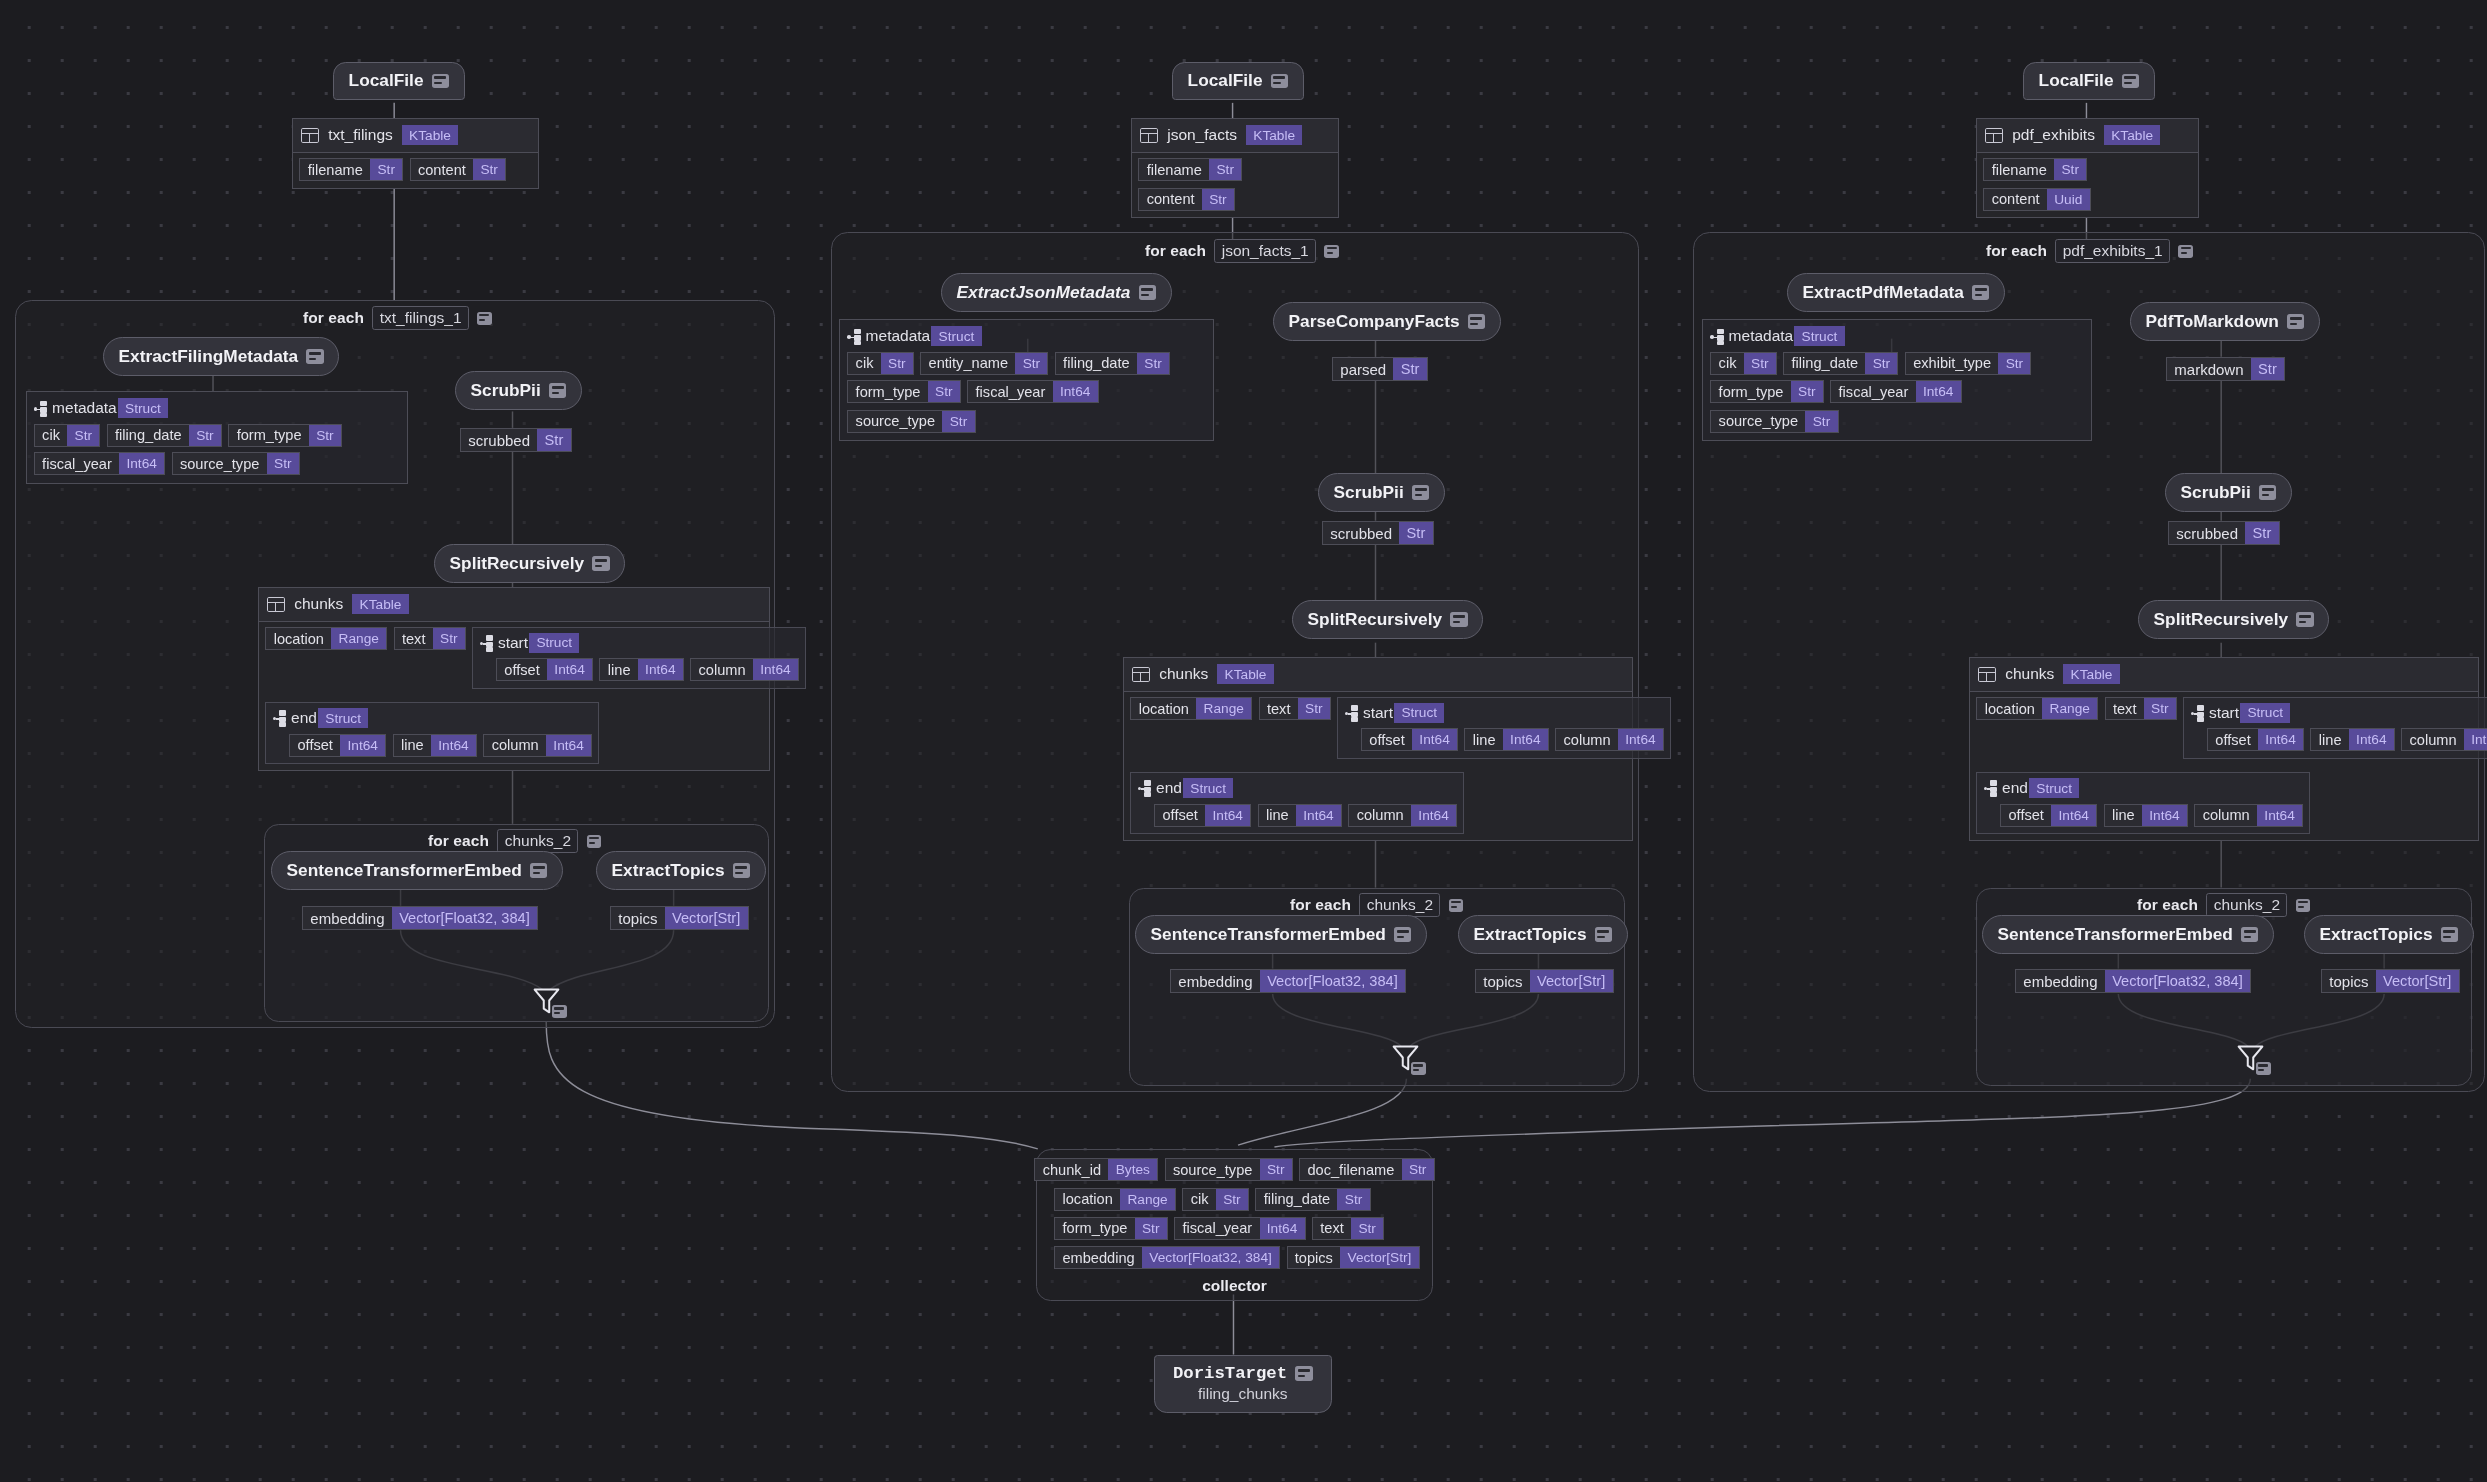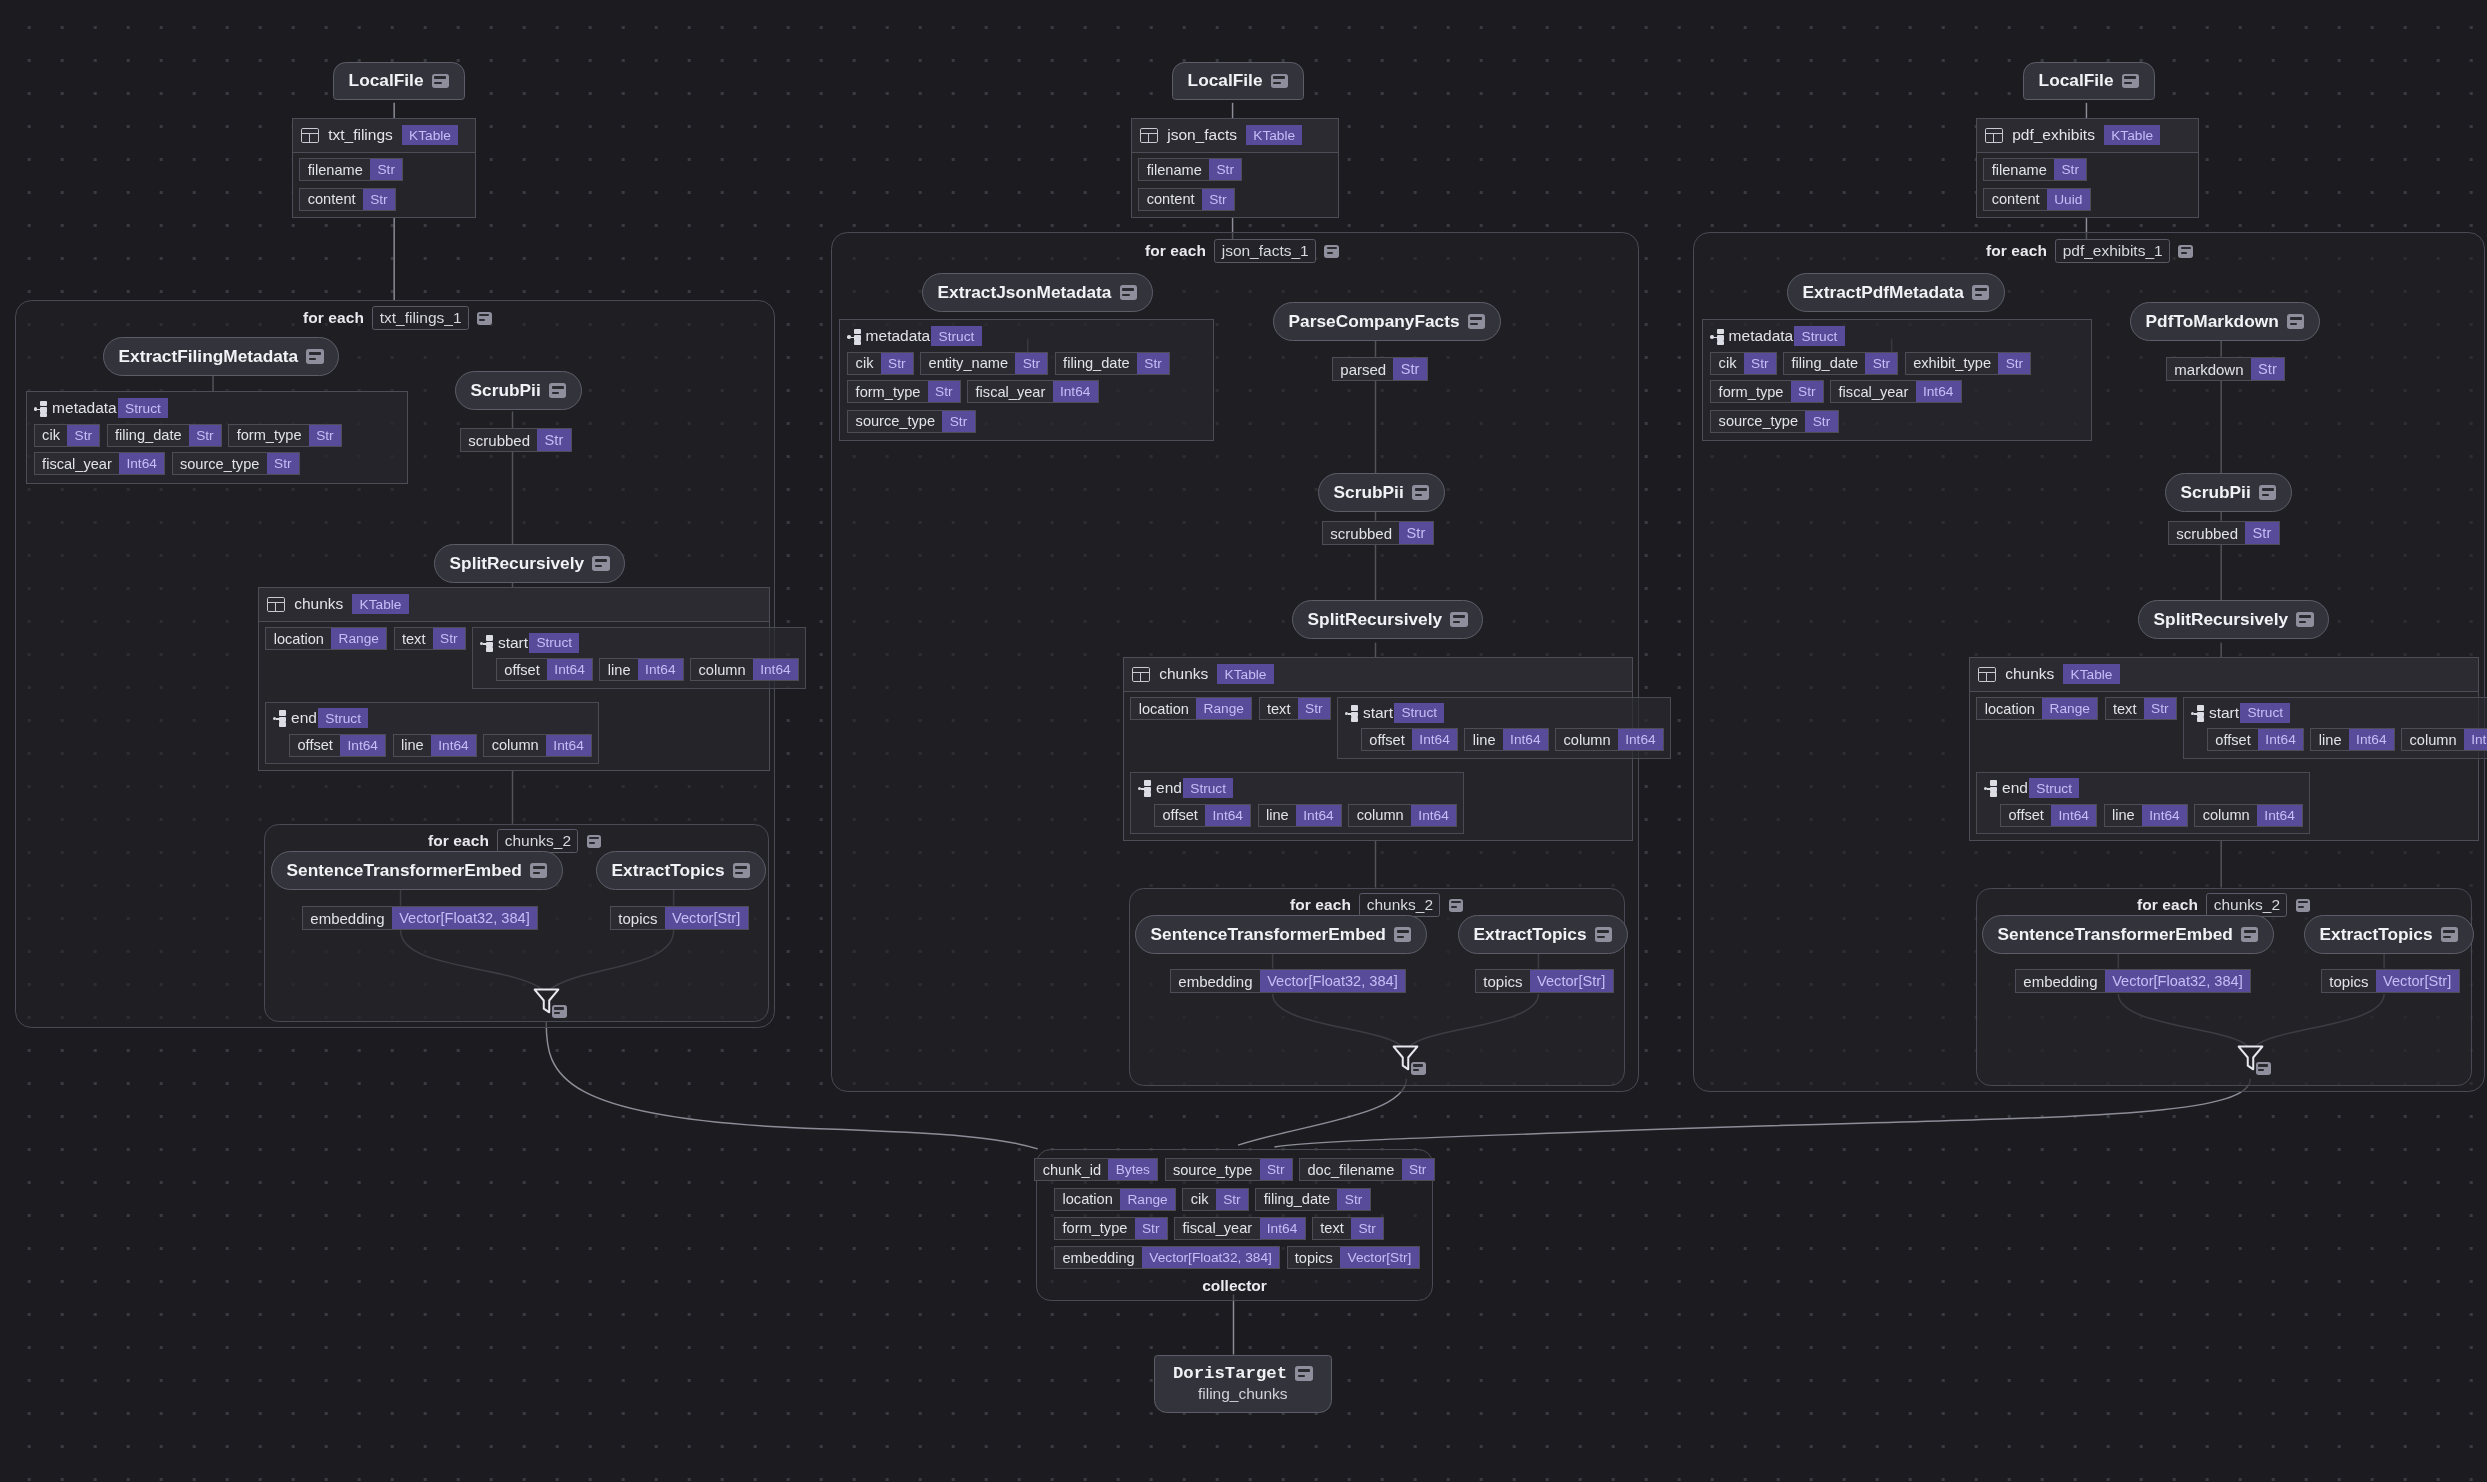--- a/index.html
+++ b/index.html
@@ -232,21 +232,21 @@
 
       <line x1="1355" y1="1422" x2="1355" y2="1488"></line>
     </g>
   </svg>
 
   <div class="op src" style="left:333px; top:62px;">
     <span>LocalFile</span>
     <span class="noteicon"></span>
   </div>
 
-  <div class="tablebox" style="left:292px; top:118px; width:184px;">
+  <div class="tablebox" style="left:292px; top:118px; width:247px;">
     <div class="tablehdr">
       <span class="gridicon"></span>
       <span class="tname">txt_filings</span>
       <span class="field" style="border:none;background:none;height:20px;">
         <span class="ftype">KTable</span>
       </span>
     </div>
     <div class="fieldwrap tight">
       <span class="field">
         <span class="fname">filename</span>
@@ -466,21 +466,21 @@
     </div>
   </div>
 
   <div class="group" style="left:831px; top:232px; width:808px; height:860px;"></div>
   <div class="grouphdr" style="left:1145px; top:239px;">
     <span class="fe">for each</span>
     <span class="chip">json_facts_1</span>
     <span class="noteicon sm"></span>
   </div>
 
-  <div class="op" style="left:922px; top:273px;">
+  <div class="op" style="left:941px; top:273px;font-style:italic;">
     <span>ExtractJsonMetadata</span>
     <span class="noteicon"></span>
   </div>
 
   <div class="tablebox" style="left:839px; top:319px; width:375px; background:rgba(40,40,46,0.6);">
     <div class="structbox noindent" style="border:none;background:none;padding:6.4px 7.3px 7.3px;">
       <div class="shdr">
         <span class="structicon">
             <i class="d"></i>
             <i class="ln"></i>

